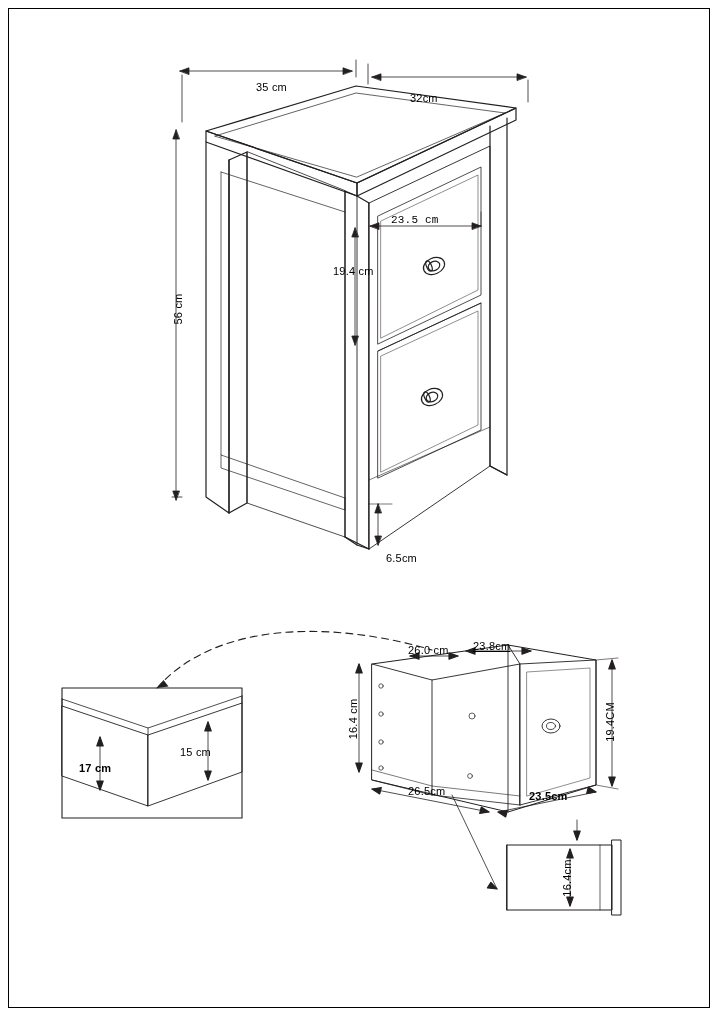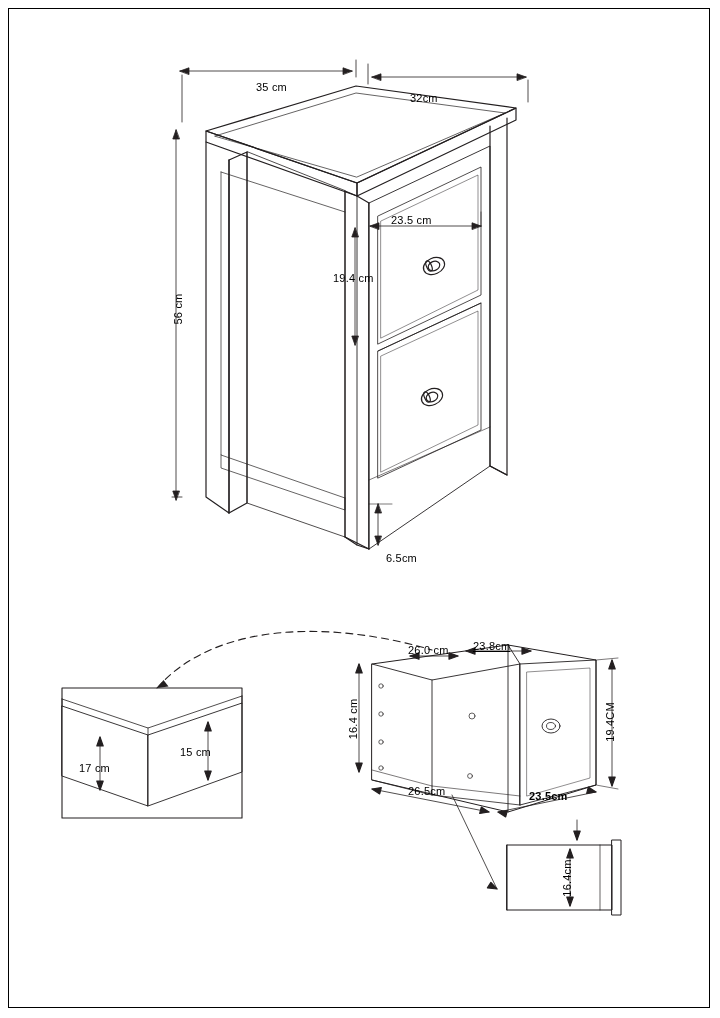--- a/index.html
+++ b/index.html
@@ -238,25 +238,25 @@
         <path d="M577,820 L577,840" stroke-width="0.8"></path>
         <path d="M577,840 l-3.2,-9 l6.4,0 z" fill="#231f20"></path>
       </g>
 
     </g>
   </svg>
 
   <div class="dim-label" style="left:256px; top:81px;">35 cm</div>
   <div class="dim-label" style="left:410px; top:84px;margin-top:8px;">32cm</div>
   <div class="dim-label vert" style="left:163px; top:303px;">56 cm</div>
-  <div class="dim-label" style="left:391px; top:214px;">23.5 cm</div>
-  <div class="dim-label" style="left:333px; top:272px;text-align:center;">19.4 cm</div>
+  <div class="dim-label" style="left:391px; top:214px;font-family:Liberation Mono, monospace;">23.5 cm</div>
+  <div class="dim-label" style="left:333px; top:265px;text-align:center;">19.4 cm</div>
   <div class="dim-label" style="left:386px; top:552px;">6.5cm</div>
 
-  <div class="dim-label" style="left:79px; top:762px;">17 cm</div>
+  <div class="dim-label" style="left:79px; top:762px;font-weight:bold;">17 cm</div>
   <div class="dim-label" style="left:180px; top:746px;">15 cm</div>
 
   <div class="dim-label" style="left:408px; top:644px;">26.0 cm</div>
   <div class="dim-label" style="left:473px; top:640px;text-decoration:underline;">23.8cm</div>
   <div class="dim-label vert" style="left:333px; top:713px;">16.4 cm</div>
   <div class="dim-label vert" style="left:590px; top:716px;">19.4CM</div>
   <div class="dim-label" style="left:408px; top:785px;">26.5cm</div>
   <div class="dim-label" style="left:529px; top:790px;font-weight:bold;">23.5cm</div>
 
   <div class="dim-label vert" style="left:548px; top:872px;">16.4cm</div>

